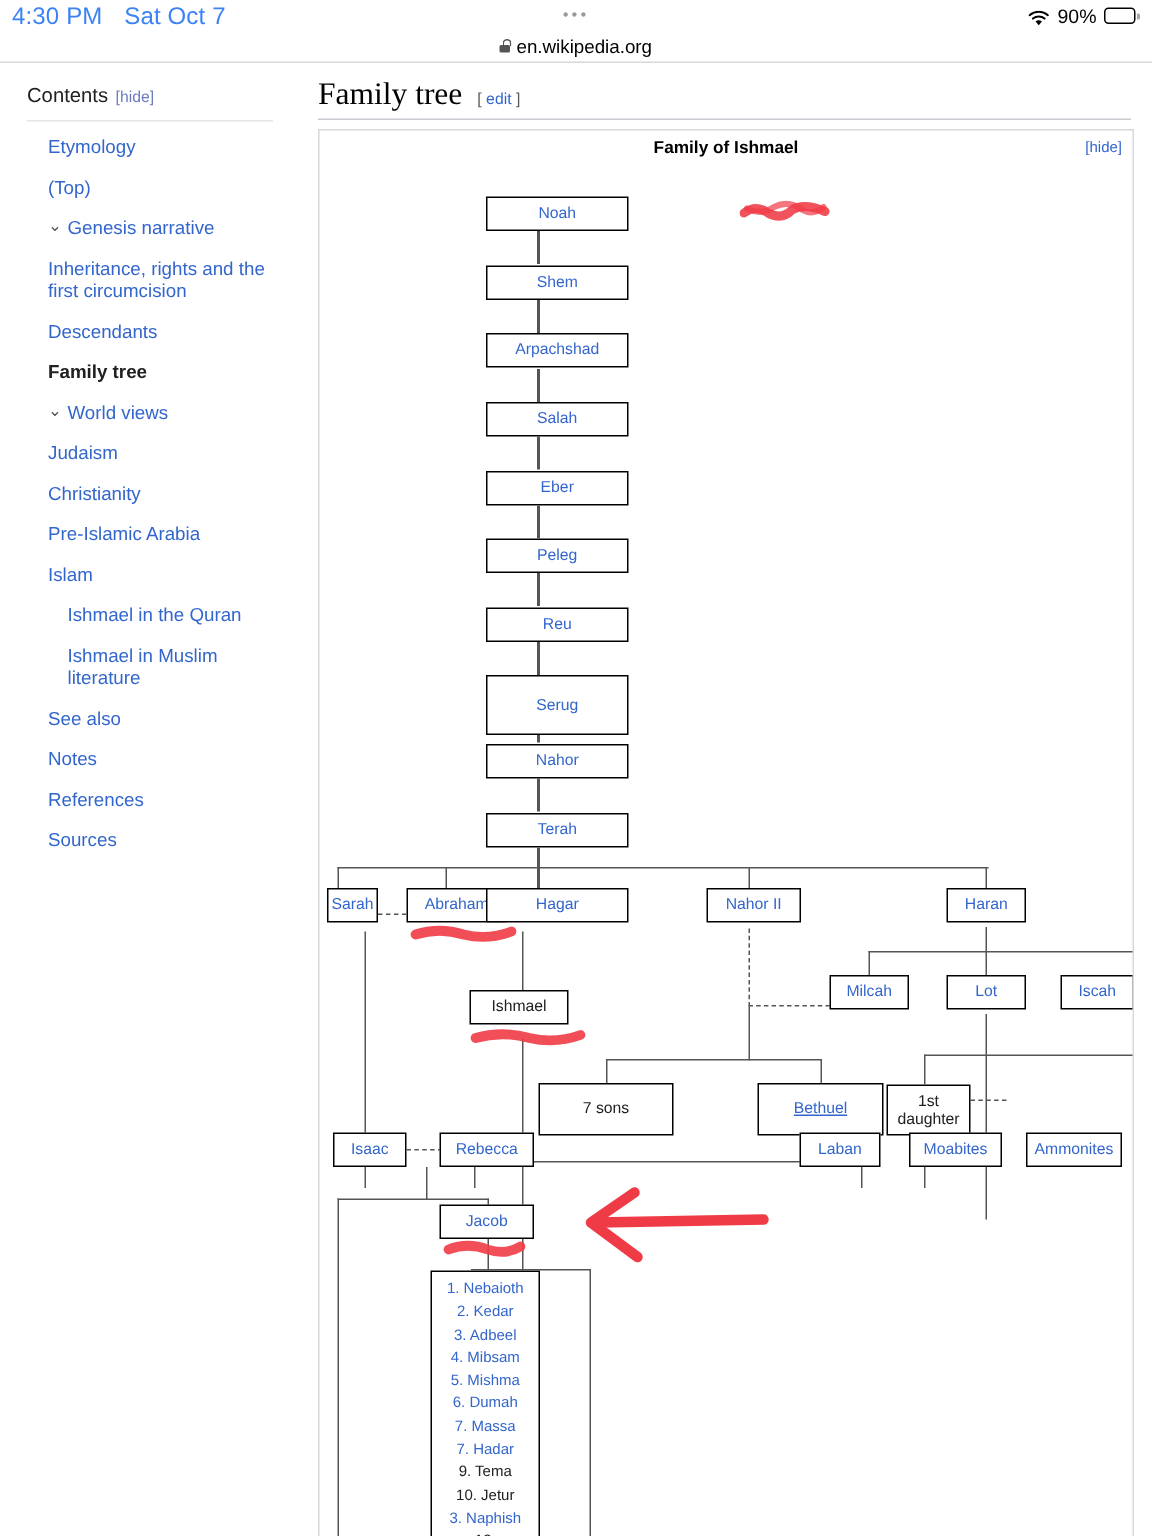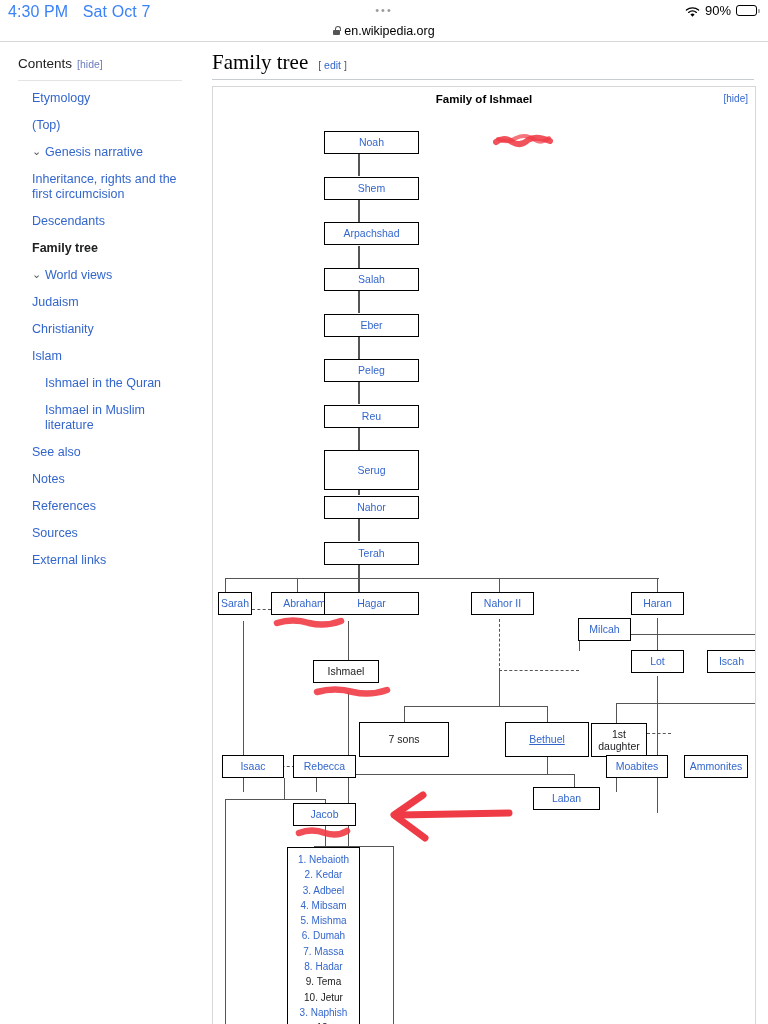--- a/index.html
+++ b/index.html
@@ -119,28 +119,28 @@
     <div class="toc-list" id="toc-list">
         <div class="toc-item lvl0"><span>Etymology</span></div>
         <div class="toc-item lvl0"><span>(Top)</span></div>
         <div class="toc-item lvl0" style="padding-left: 27px;"><span class="chev-g" style="left: 14px;">⌄</span><span>Genesis narrative</span></div>
         <div class="toc-item lvl1"><span>Inheritance, rights and the first circumcision</span></div>
         <div class="toc-item lvl1"><span>Descendants</span></div>
         <div class="toc-item lvl1 active"><span>Family tree</span></div>
         <div class="toc-item lvl0" style="padding-left: 27px;"><span class="chev-g" style="left: 14px;">⌄</span><span>World views</span></div>
         <div class="toc-item lvl1"><span>Judaism</span></div>
         <div class="toc-item lvl1"><span>Christianity</span></div>
+        <div class="toc-item lvl1"><span>Pre-Islamic Arabia</span></div>
         <div class="toc-item lvl1"><span>Islam</span></div>
         <div class="toc-item lvl2"><span>Ishmael in the Quran</span></div>
         <div class="toc-item lvl2"><span>Ishmael in Muslim literature</span></div>
         <div class="toc-item lvl0"><span>See also</span></div>
         <div class="toc-item lvl0"><span>Notes</span></div>
         <div class="toc-item lvl0"><span>References</span></div>
         <div class="toc-item lvl0"><span>Sources</span></div>
-        <div class="toc-item lvl0"><span>External links</span></div>
       </div>
   </div>
 
   <div class="content">
     <div class="sect-title">
       <span>Family tree</span>
       <span class="edit">
         <span class="br">[</span>
         <span>edit</span>
         <span class="br">]</span>
@@ -225,48 +225,48 @@
       <div class="node" style="left:111px;top:363px;width:95px;height:40px;">Serug</div>
       <div class="node" style="left:111px;top:409px;width:95px;height:23px;">Nahor</div>
       <div class="node" style="left:111px;top:455px;width:95px;height:23px;">Terah</div>
 
       <div class="node" style="left:5px;top:505px;width:34px;height:23px;">Sarah</div>
       <div class="node" style="left:58px;top:505px;width:67px;height:23px;">Abraham</div>
       <div class="node" style="left:111px;top:505px;width:95px;height:23px;">Hagar</div>
       <div class="node" style="left:258px;top:505px;width:63px;height:23px;">Nahor II</div>
       <div class="node" style="left:418px;top:505px;width:53px;height:23px;">Haran</div>
 
-      <div class="node" style="left:340px;top:531px;width:53px;height:23px;margin-left:25px;">Milcah</div>
+      <div class="node" style="left:340px;top:563px;width:53px;height:23px;">Milcah</div>
       <div class="node" style="left:418px;top:563px;width:53px;height:23px;">Lot</div>
       <div class="node" style="left:494px;top:563px;width:49px;height:23px;">Iscah</div>
 
       <div class="node plain" style="left:100px;top:573px;width:66px;height:23px;">Ishmael</div>
 
       <div class="node plain" style="left:146px;top:635px;width:90px;height:35px;text-align:right;">7 sons</div>
       <div class="node" style="left:292px;top:635px;width:84px;height:35px;text-decoration:underline;">Bethuel</div>
 
       <div class="node plain tall" style="left:378px;top:636px;width:56px;height:34px;padding:0 2px;">1st daughter</div>
 
-      <div class="node" style="left:9px;top:668px;width:62px;height:23px;">Isaac</div>
+      <div class="node" style="left:9px;top:668px;width:49px;height:23px;">Isaac</div>
       <div class="node" style="left:80px;top:668px;width:63px;height:23px;">Rebecca</div>
-      <div class="node" style="left:320px;top:668px;width:67px;height:23px;margin-top:32px;">Laban</div>
+      <div class="node" style="left:320px;top:668px;width:54px;height:23px;">Laban</div>
       <div class="node" style="left:393px;top:668px;width:62px;height:23px;">Moabites</div>
       <div class="node" style="left:471px;top:668px;width:64px;height:23px;">Ammonites</div>
 
       <div class="node" style="left:80px;top:716px;width:63px;height:23px;">Jacob</div>
 
       <div class="sons" style="left:74px;top:760px;width:73px;" id="sons-list">
           <div><span>1. Nebaioth</span></div>
           <div><span>2. Kedar</span></div>
           <div><span>3. Adbeel</span></div>
           <div><span>4. Mibsam</span></div>
           <div><span>5. Mishma</span></div>
           <div><span>6. Dumah</span></div>
           <div><span>7. Massa</span></div>
-          <div><span>8. Hadar</span></div>
+          <div><span>7. Hadar</span></div>
           <div class="plain"><span>9. Tema</span></div>
           <div class="plain"><span>10. Jetur</span></div>
           <div><span>3. Naphish</span></div>
           <div class="plain wrap"><span>12. Kedemah</span></div>
         </div>
 
       <svg class="scrib" style="left:280px;top:44px;width:62px;height:18px;">
         <path d="M3 11 q8 -6 16 0 q9 5 16 -2 q8 -5 22 1" stroke="#ef3b46" stroke-width="6" fill="none" stroke-linecap="round" opacity="0.88"></path>
         <path d="M5 8 q9 5 18 -1 q10 -5 19 2 q7 4 14 -2" stroke="#ef3b46" stroke-width="4" fill="none" stroke-linecap="round" opacity="0.7"></path>
       </svg>

